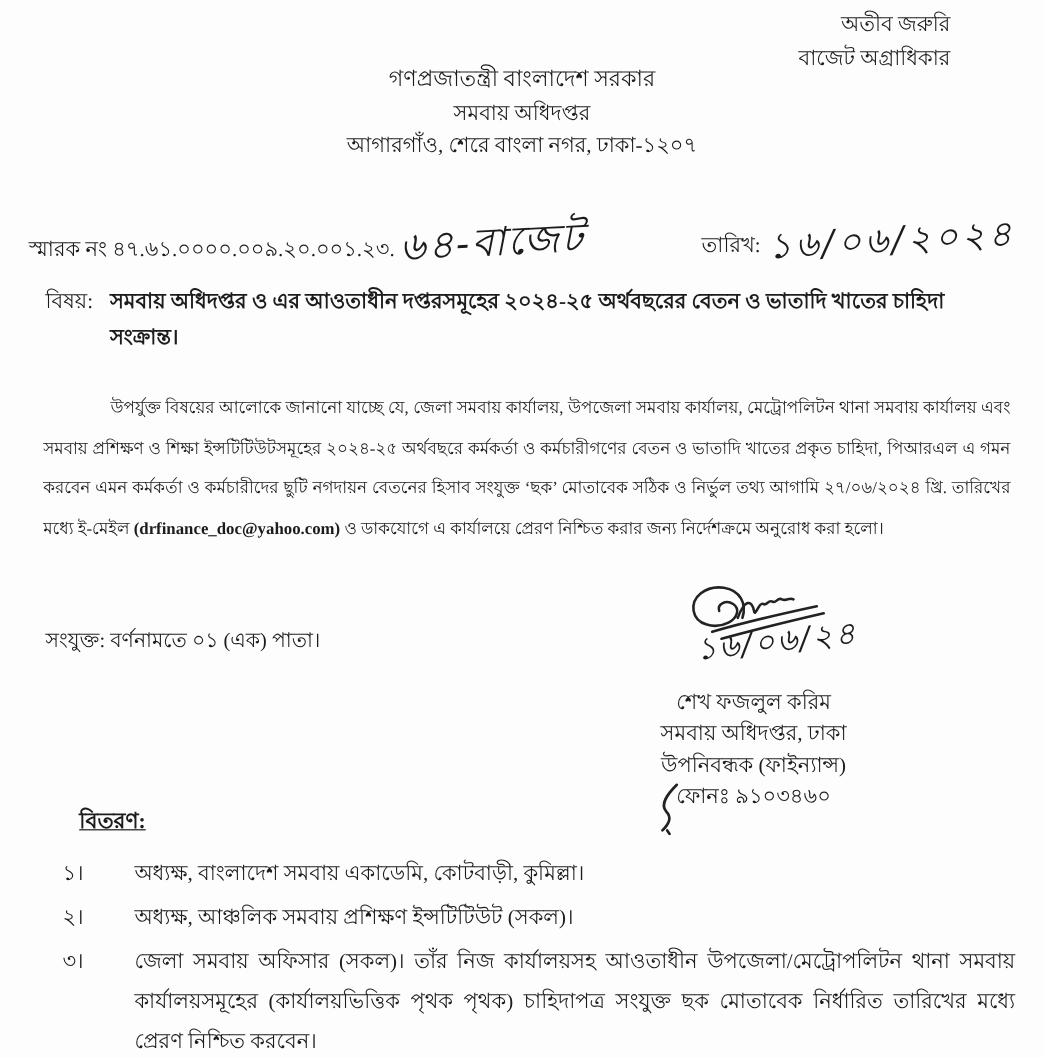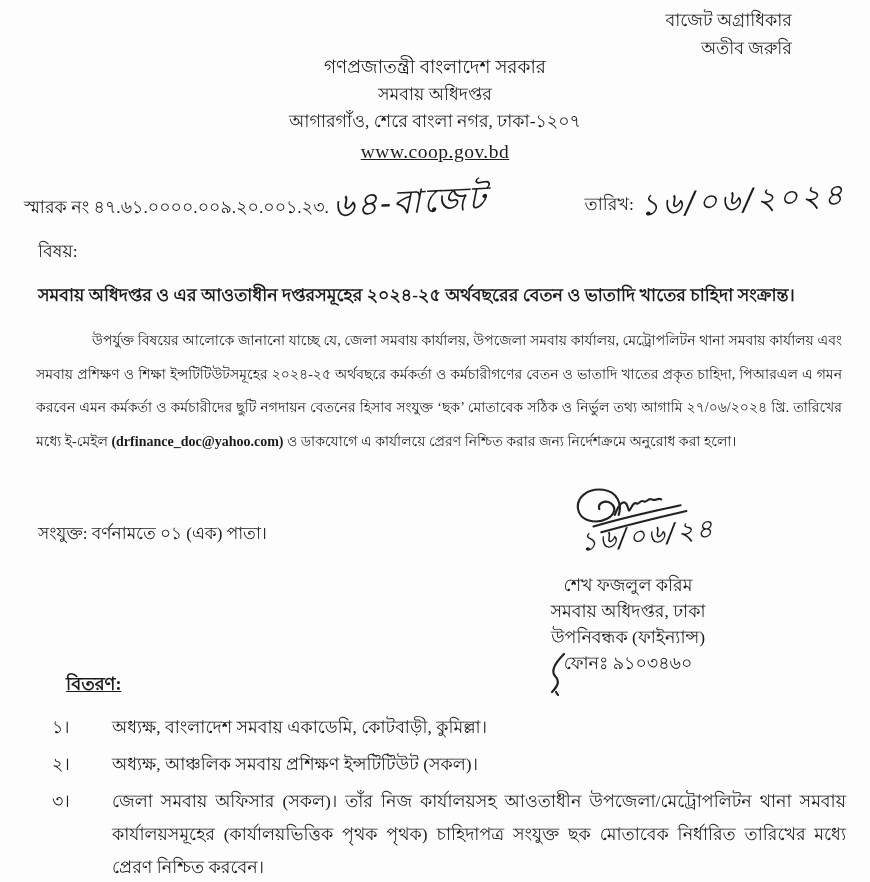--- a/index.html
+++ b/index.html
@@ -36,21 +36,21 @@
     position:absolute; right:0; top:0;
     display:flex; align-items:baseline; gap:6px;
     font-size:17.5px; white-space:nowrap;
   }
   .hw { font-style:italic; font-family:"DejaVu Serif","Liberation Serif",serif; }
   .hw-memo { font-size:33px; display:inline-block; transform:rotate(-3deg); letter-spacing:2px; }
   .hw-date { font-size:30px; display:inline-block; transform:rotate(-3deg); letter-spacing:3px; }
   
   .subject-row {
     position:absolute; top:236px; left:38px; width:806px;
-    display:flex; gap:14px; font-size:17.5px; line-height:30px;flex-direction:column;
+    display:flex; gap:14px; font-size:17.5px; line-height:30px;
   }
   .subj-label { flex:0 0 auto; }
   .subj-text { font-weight:bold; }
   
   .body-para {
     position:absolute; top:324px; left:36px; width:806px;
     font-size:14px; line-height:33.5px;
     text-align:justify; text-indent:56px;
   }
   .email { font-weight:bold; }
@@ -81,31 +81,28 @@
   .dist-no { flex:0 0 60px; padding-left:14px; }
   .dist-text { flex:1; text-align:justify; }
   svg path { fill:none; stroke:#222; stroke-width:2.2; stroke-linecap:round; stroke-linejoin:round; }
 </style>
 </head>
 <body>
 
 <div class="page">
 
   <div class="priority">
+    <div>অতীব জরুরি</div>
     <div>বাজেট অগ্রাধিকার</div>
-    <div>অতীব জরুরি</div>
   </div>
 
   <div class="letterhead">
     <div class="lh-govt">গণপ্রজাতন্ত্রী বাংলাদেশ সরকার</div>
     <div class="lh-dept">সমবায় অধিদপ্তর</div>
     <div class="lh-addr">আগারগাঁও, শেরে বাংলা নগর, ঢাকা-১২০৭</div>
-    <div class="lh-web">
-      <span class="weblink">www.coop.gov.bd</span>
-    </div>
   </div>
 
   <div class="memo-row">
     <div class="memo-left">
       <span>স্মারক নং ৪৭.৬১.০০০০.০০৯.২০.০০১.২৩.</span>
       <span class="hw hw-memo">৬৪-বাজেট</span>
     </div>
     <div class="memo-right">
       <span>তারিখ:</span>
       <span class="hw hw-date">১৬/০৬/২০২৪</span>

